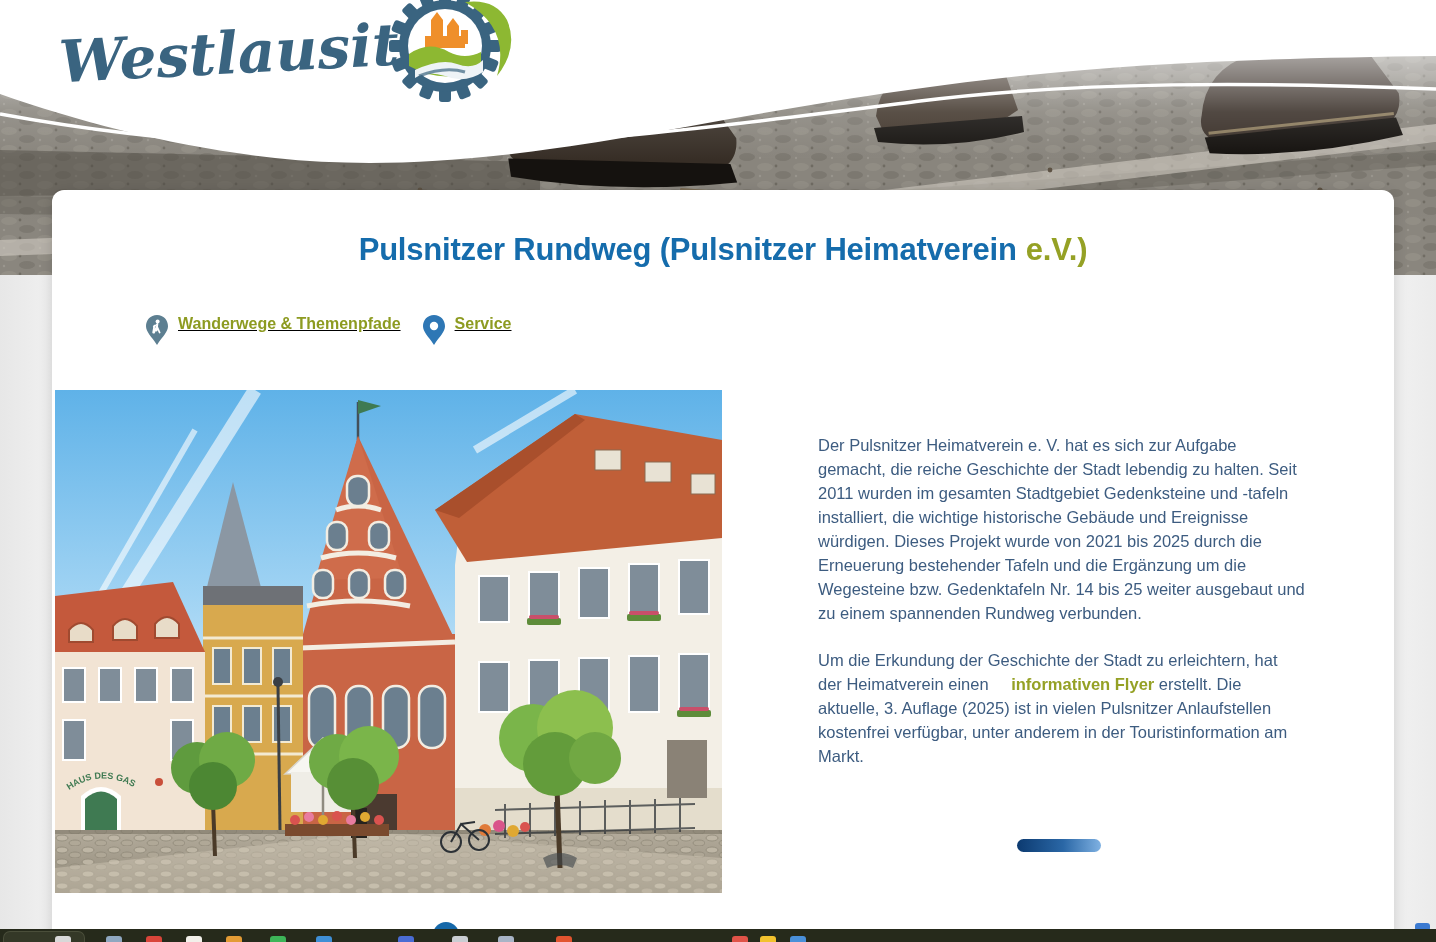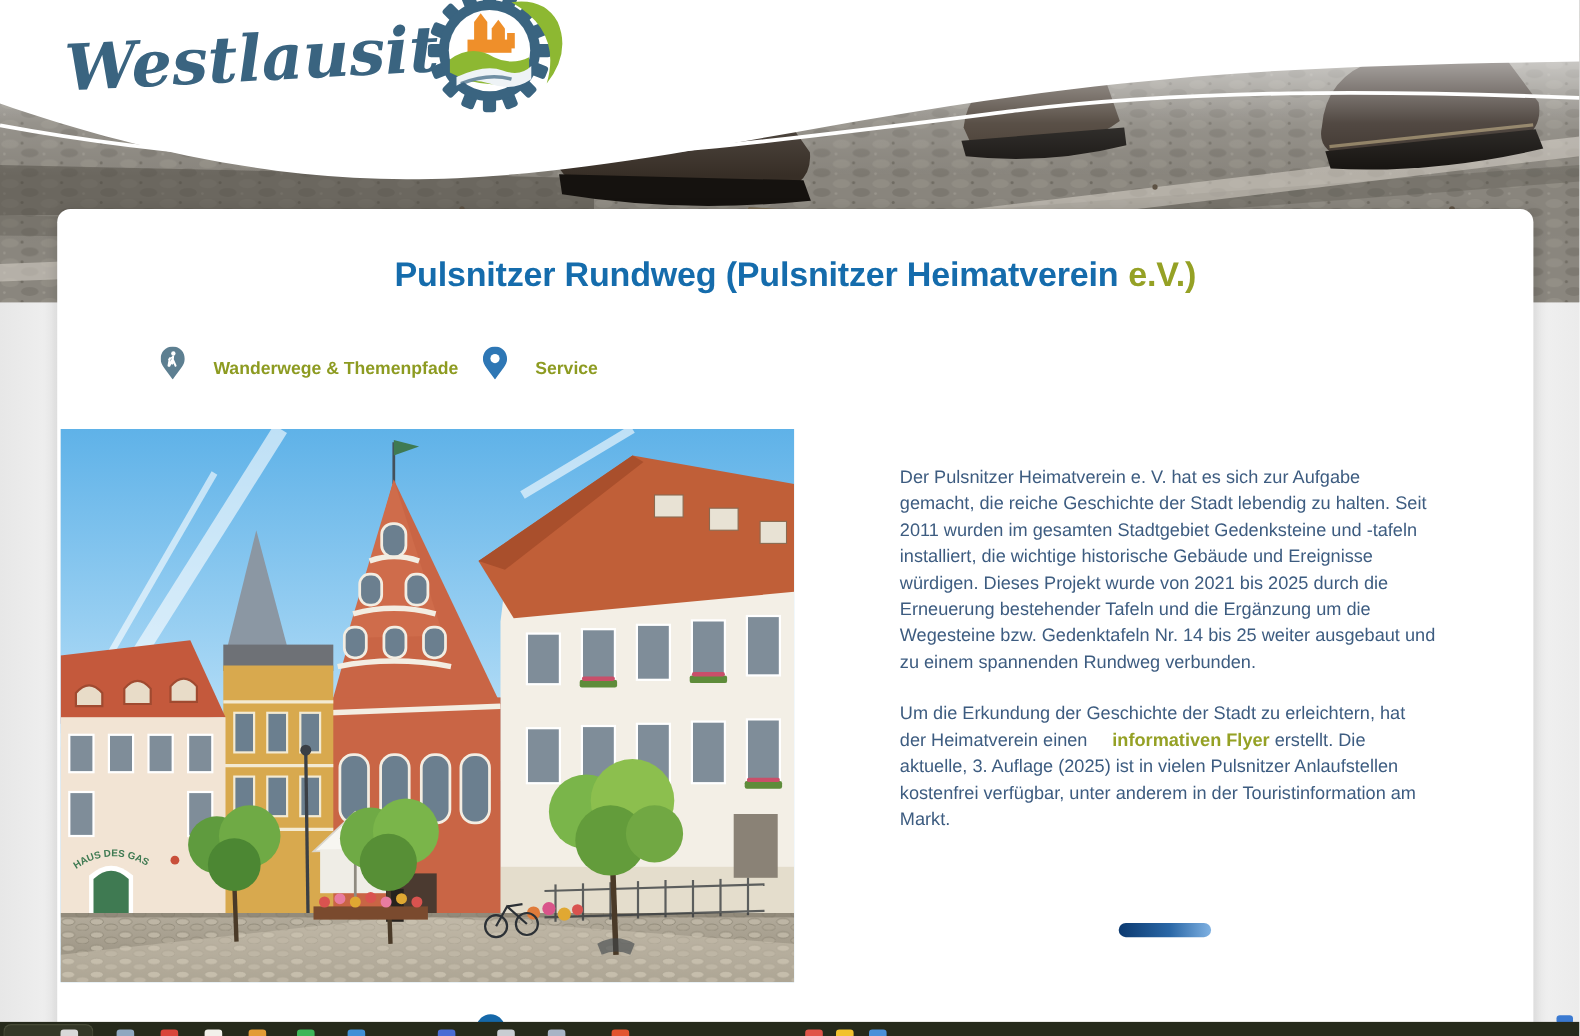--- a/index.html
+++ b/index.html
@@ -21,27 +21,27 @@
   .nav-sep { width:1px; height:26px; background:#d2d2d2; }
 
   
   .card { position:absolute; left:52px; top:190px; width:1342px; height:770px;
           background:#ffffff; border-radius:12px; box-shadow:0 3px 14px rgba(0,0,0,.16); }
   .page-title { text-align:center; margin-top:42px; font-size:31px; font-weight:bold;
                 color:#156cac; letter-spacing:-.2px; }
   .page-title .accent { color:#95a125; margin-left:9px; }
 
   .tags { position:absolute; left:94px; top:125px; display:flex; align-items:center; gap:22px; }
-  .tag { display:flex; align-items:flex-end; gap:26px; cursor:pointer; }
+  .tag { display:flex; align-items:flex-start; gap:10px; cursor:pointer;text-decoration:underline; }
   .tag-label { font-size:16px; font-weight:bold; color:#8d9b21; }
 
   .photo { position:absolute; left:3px; top:200px; width:667px; height:503px; overflow:hidden;
            background:#bcd9ee; cursor:pointer; }
 
-  .body-text { position:absolute; left:766px; top:232px; width:487px;
+  .body-text { position:absolute; left:766px; top:243px; width:487px;
                font-size:16.5px; line-height:24px; color:#3d5c80; }
   .body-text p { margin-bottom:23px; }
   .inline-link { color:#95a125; font-weight:bold; text-decoration:none; cursor:pointer;margin-left:18px; }
 
   .progress-pill { position:absolute; left:965px; top:649px; width:84px; height:13px;
                    border-radius:7px; cursor:pointer;
                    background:linear-gradient(90deg,#0c3a70 0%,#2a67a6 55%,#7fb1e2 100%); }
   .pagination-dot { position:absolute; left:381px; top:732px; width:26px; height:26px;
                     border-radius:50%; background:#1568a9; cursor:pointer; }
 

